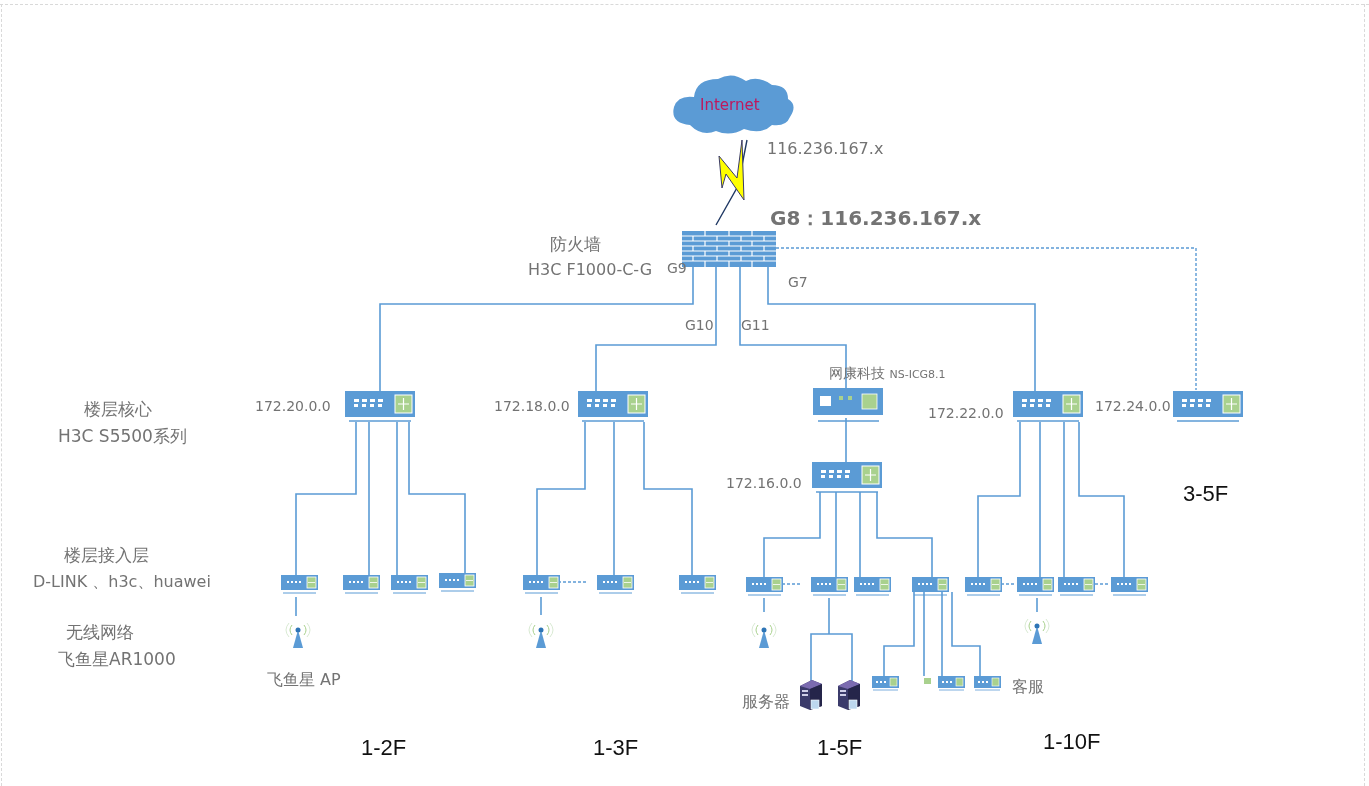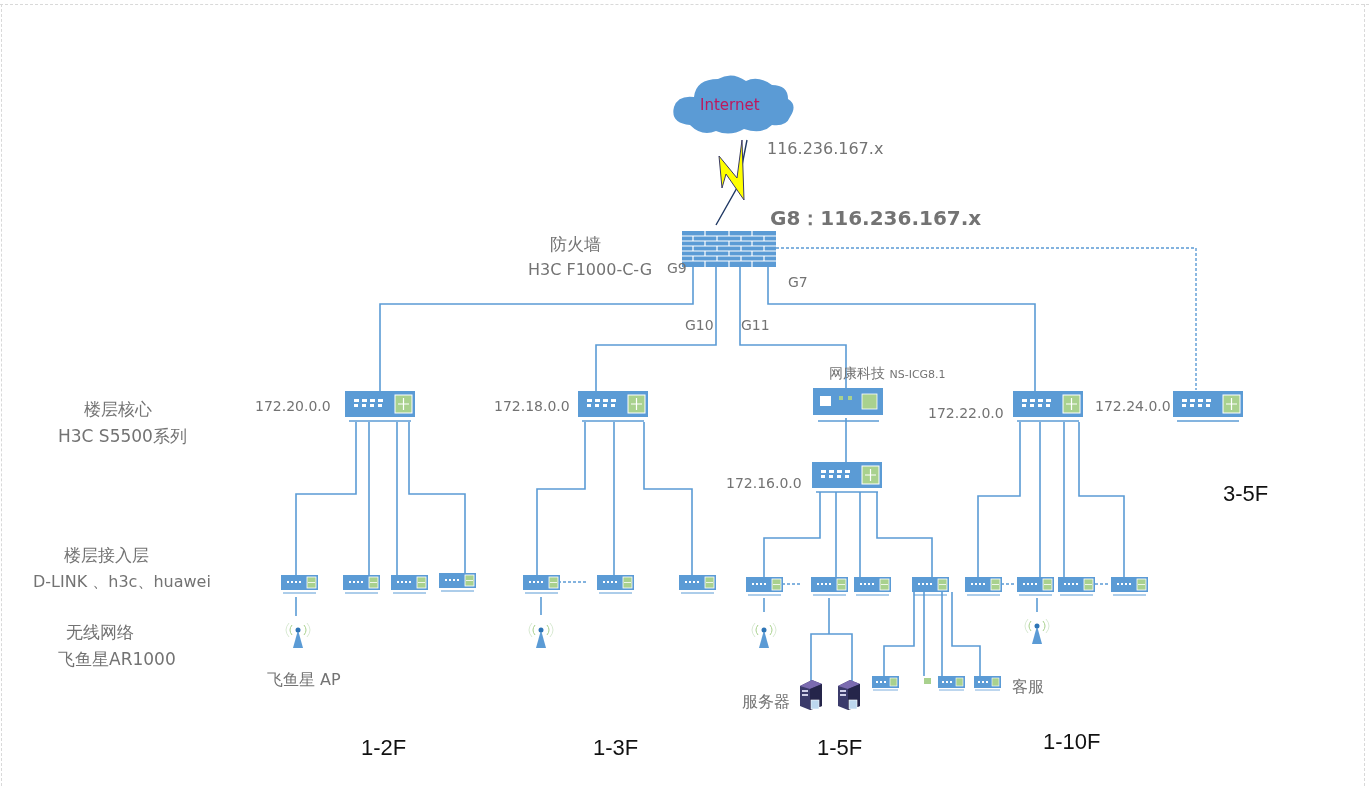--- a/index.html
+++ b/index.html
@@ -262,13 +262,13 @@
 </div>
 
 <div class="lbl small" style="left:267px;top:670px;">飞鱼星 AP</div>
 <div class="lbl small" style="left:742px;top:692px;">服务器</div>
 <div class="lbl small" style="left:1012px;top:677px;">客服</div>
 
 <div class="lbl floor" style="left:361px;top:735px;">1-2F</div>
 <div class="lbl floor" style="left:593px;top:735px;">1-3F</div>
 <div class="lbl floor" style="left:817px;top:735px;">1-5F</div>
 <div class="lbl floor" style="left:1043px;top:729px;">1-10F</div>
-<div class="lbl floor" style="left:1183px;top:481px;margin-left:40px;">3-5F</div>
+<div class="lbl floor" style="left:1183px;top:481px;">3-5F</div>
 
 </body></html>

